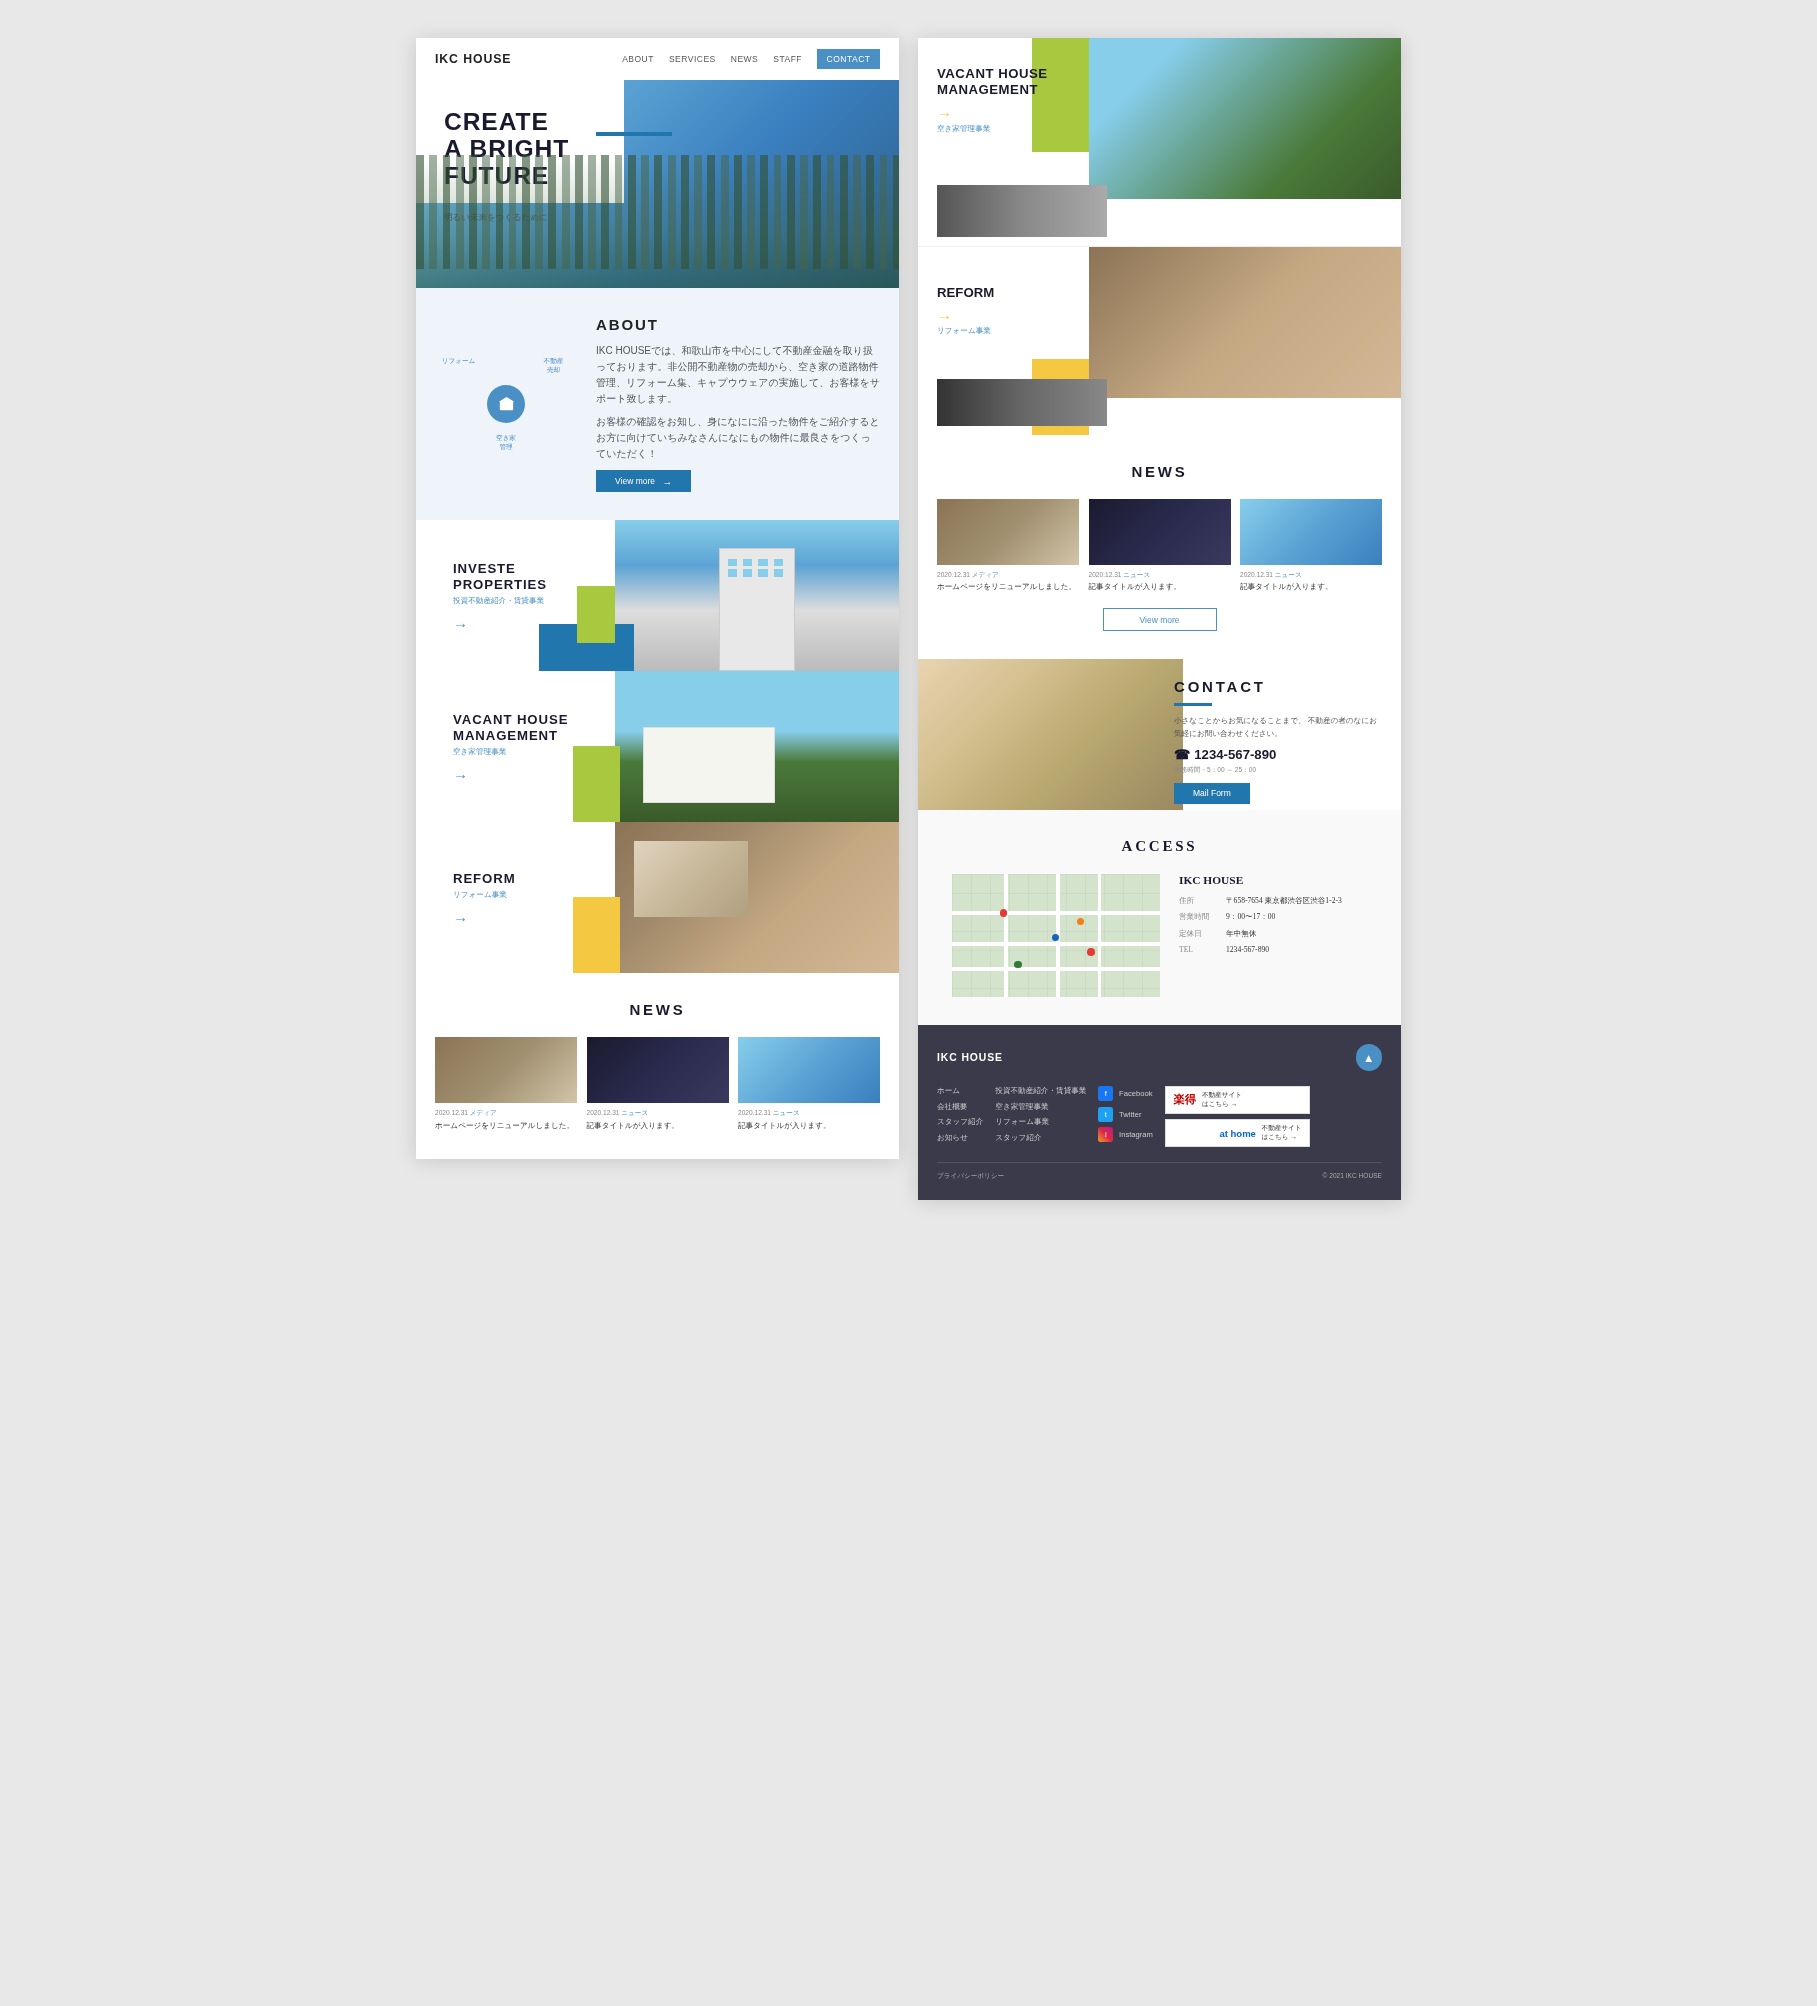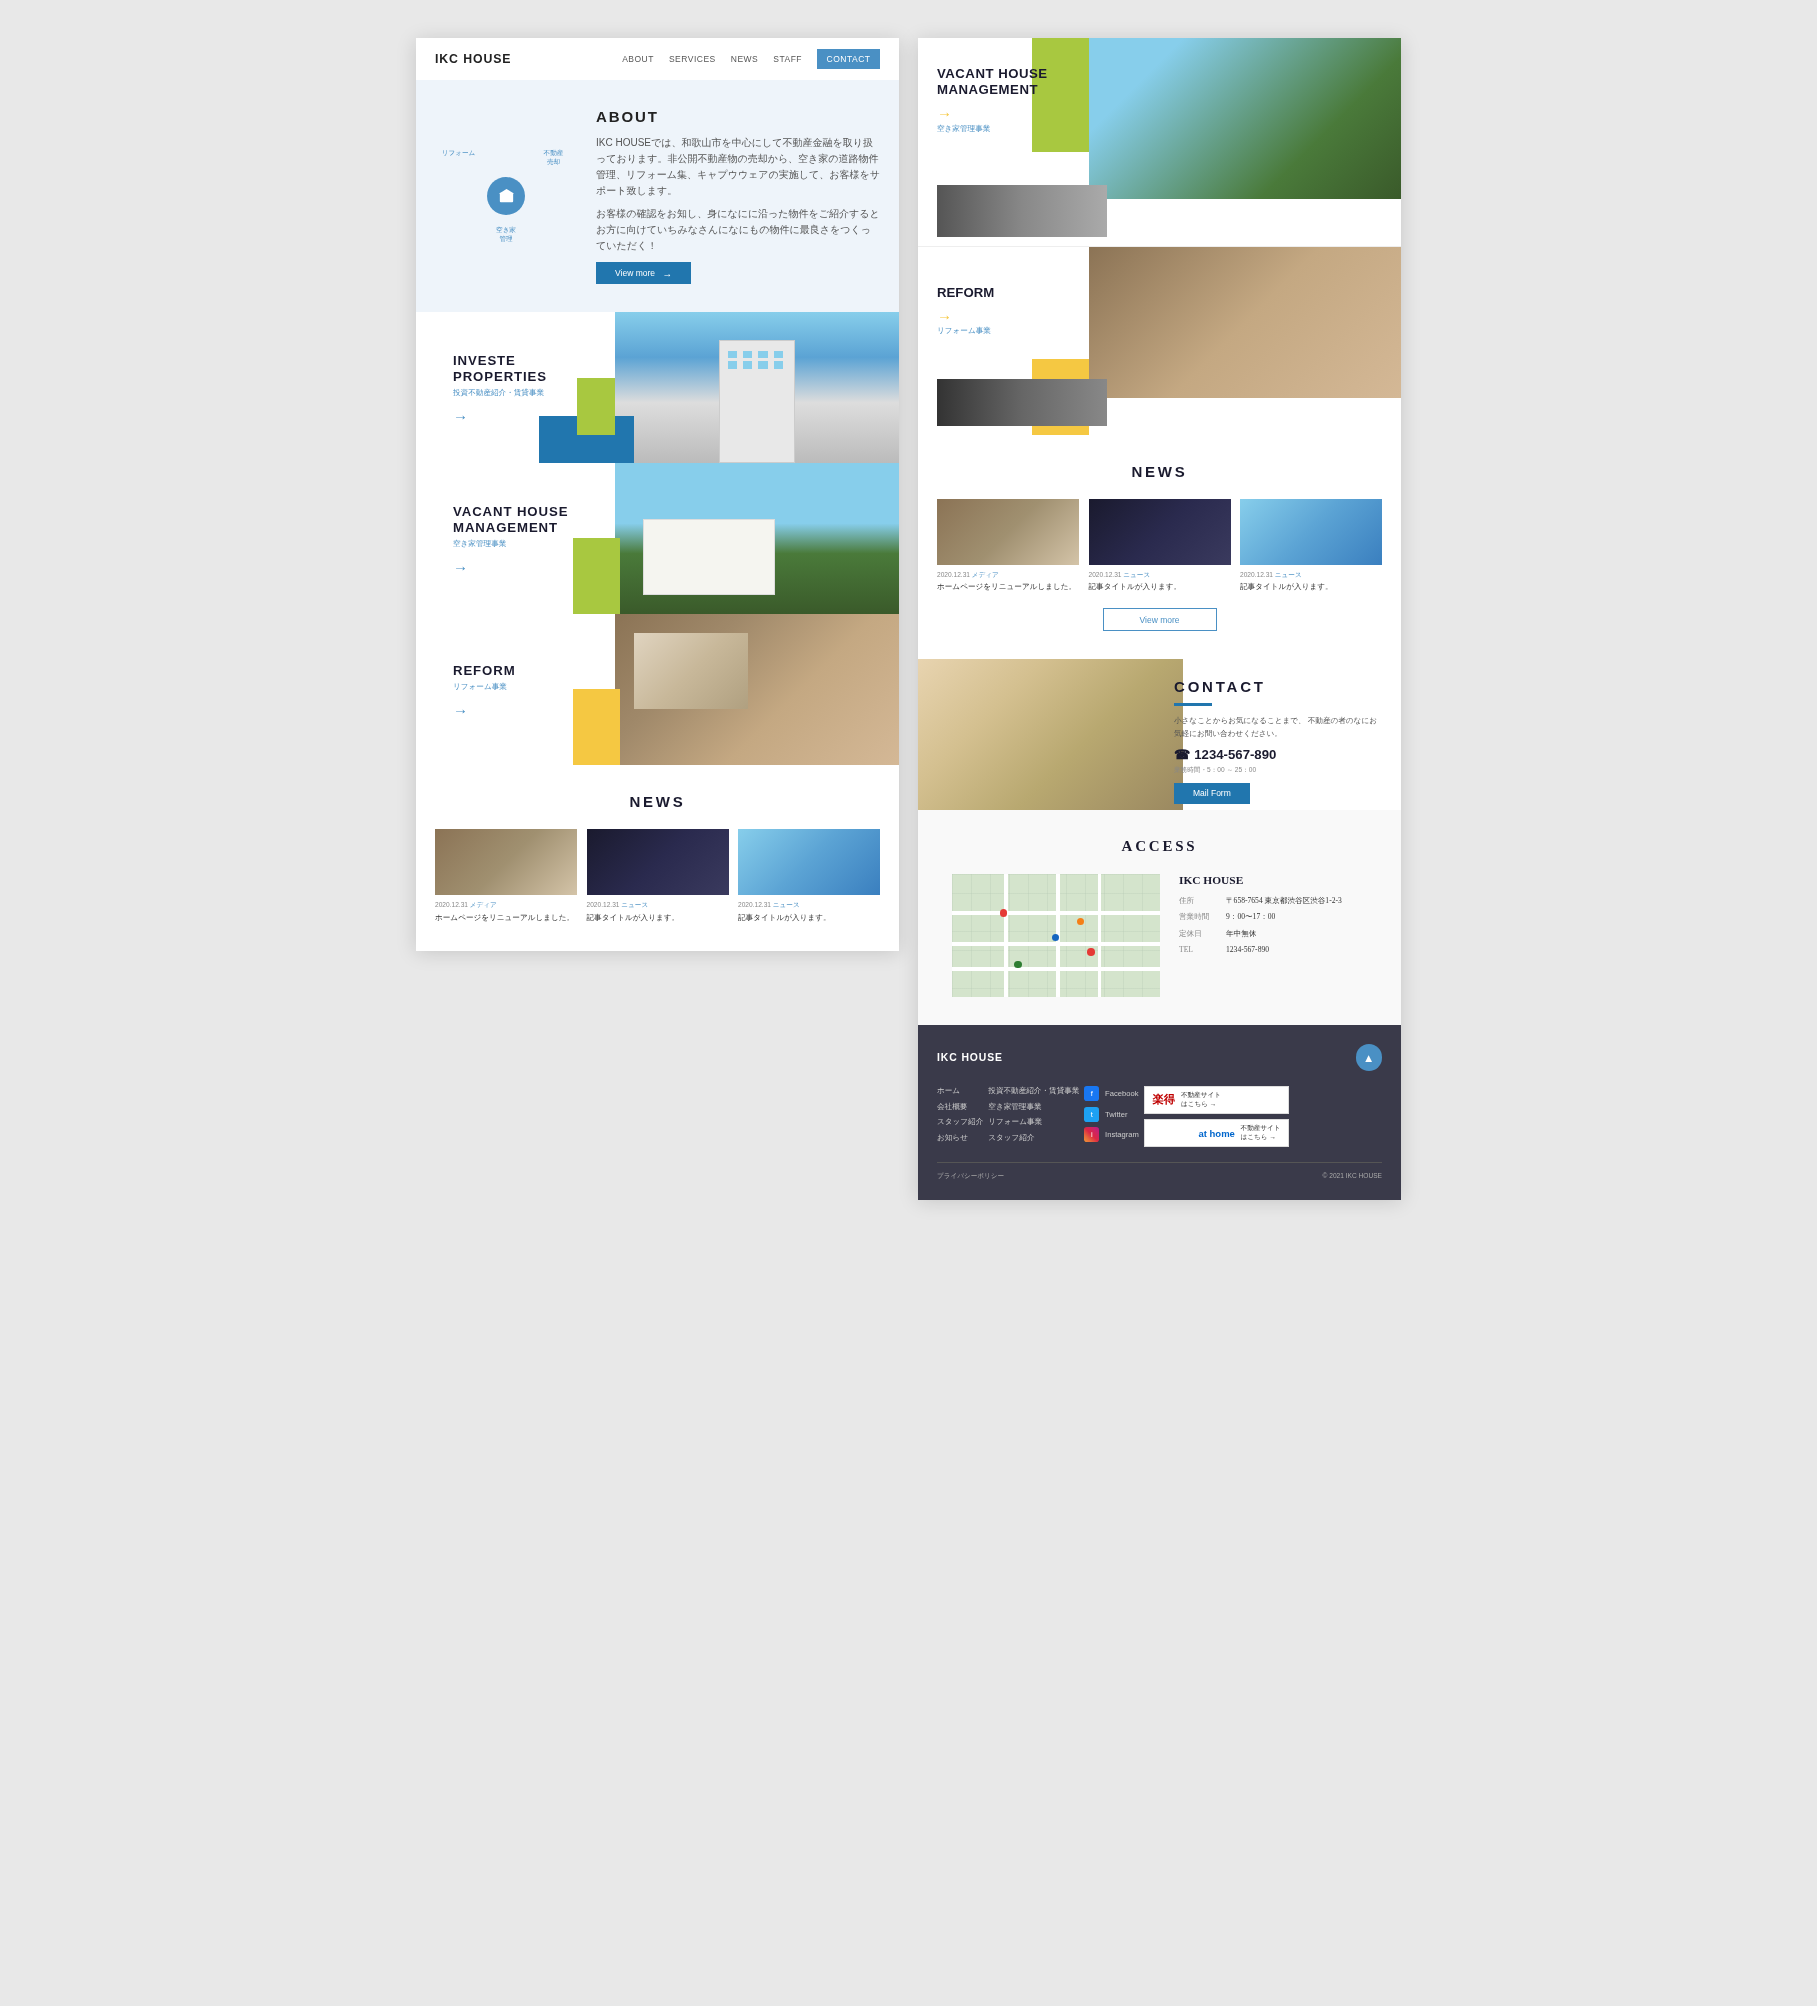--- a/index.html
+++ b/index.html
@@ -490,21 +490,21 @@
       background: #4a90c4;
       border-radius: 50%;
       display: flex;
       align-items: center;
       justify-content: center;
       cursor: pointer;
       font-size: 11.4px;
     }
     .footer-content {
       display: flex;
-      gap: 5px;
+      gap: 12px;
       flex-wrap: wrap;
     }
     .footer-links-col {
       display: flex;
       flex-direction: column;
       gap: 5.7px;
     }
     .footer-link { font-size: 7.6px; color: #ccc; cursor: pointer; }
     .footer-social { display: flex; flex-direction: column; gap: 5.7px; }
     .social-row { display: flex; align-items: center; gap: 5.7px; font-size: 7.6px; color: #ccc; }
@@ -577,20 +577,32 @@
     <span class="nav-logo">IKC HOUSE</span>
     <div class="nav-links">
       <a>ABOUT</a>
       <a>SERVICES</a>
       <a>NEWS</a>
       <a>STAFF</a>
       <span class="nav-contact">CONTACT</span>
     </div>
   </nav>
 
+  <div class="hero">
+    <div class="hero-white-block"></div>
+    <div class="hero-blue-bar"></div>
+    <h1 class="hero-title">
+      <span>CREATE</span><br>
+      <span>A BRIGHT</span><br>
+      <span>FUTURE</span>
+    </h1>
+    <span class="hero-subtitle">明るい未来をつくるために</span>
+    <div class="hero-city"></div>
+    <div class="hero-buildings"></div>
+  </div>
 
   <div class="about-section">
     <div class="about-diagram">
       <div class="diagram-center">
         <svg width="19" height="19" viewBox="0 0 20 20">
             <rect x="3" y="6" width="14" height="10" fill="#fff" rx="1"></rect>
             <polygon points="10,2 18,7 2,7" fill="#fff"></polygon>
           </svg>
       </div>
       <div class="diagram-item">不動産<br>売却</div>

